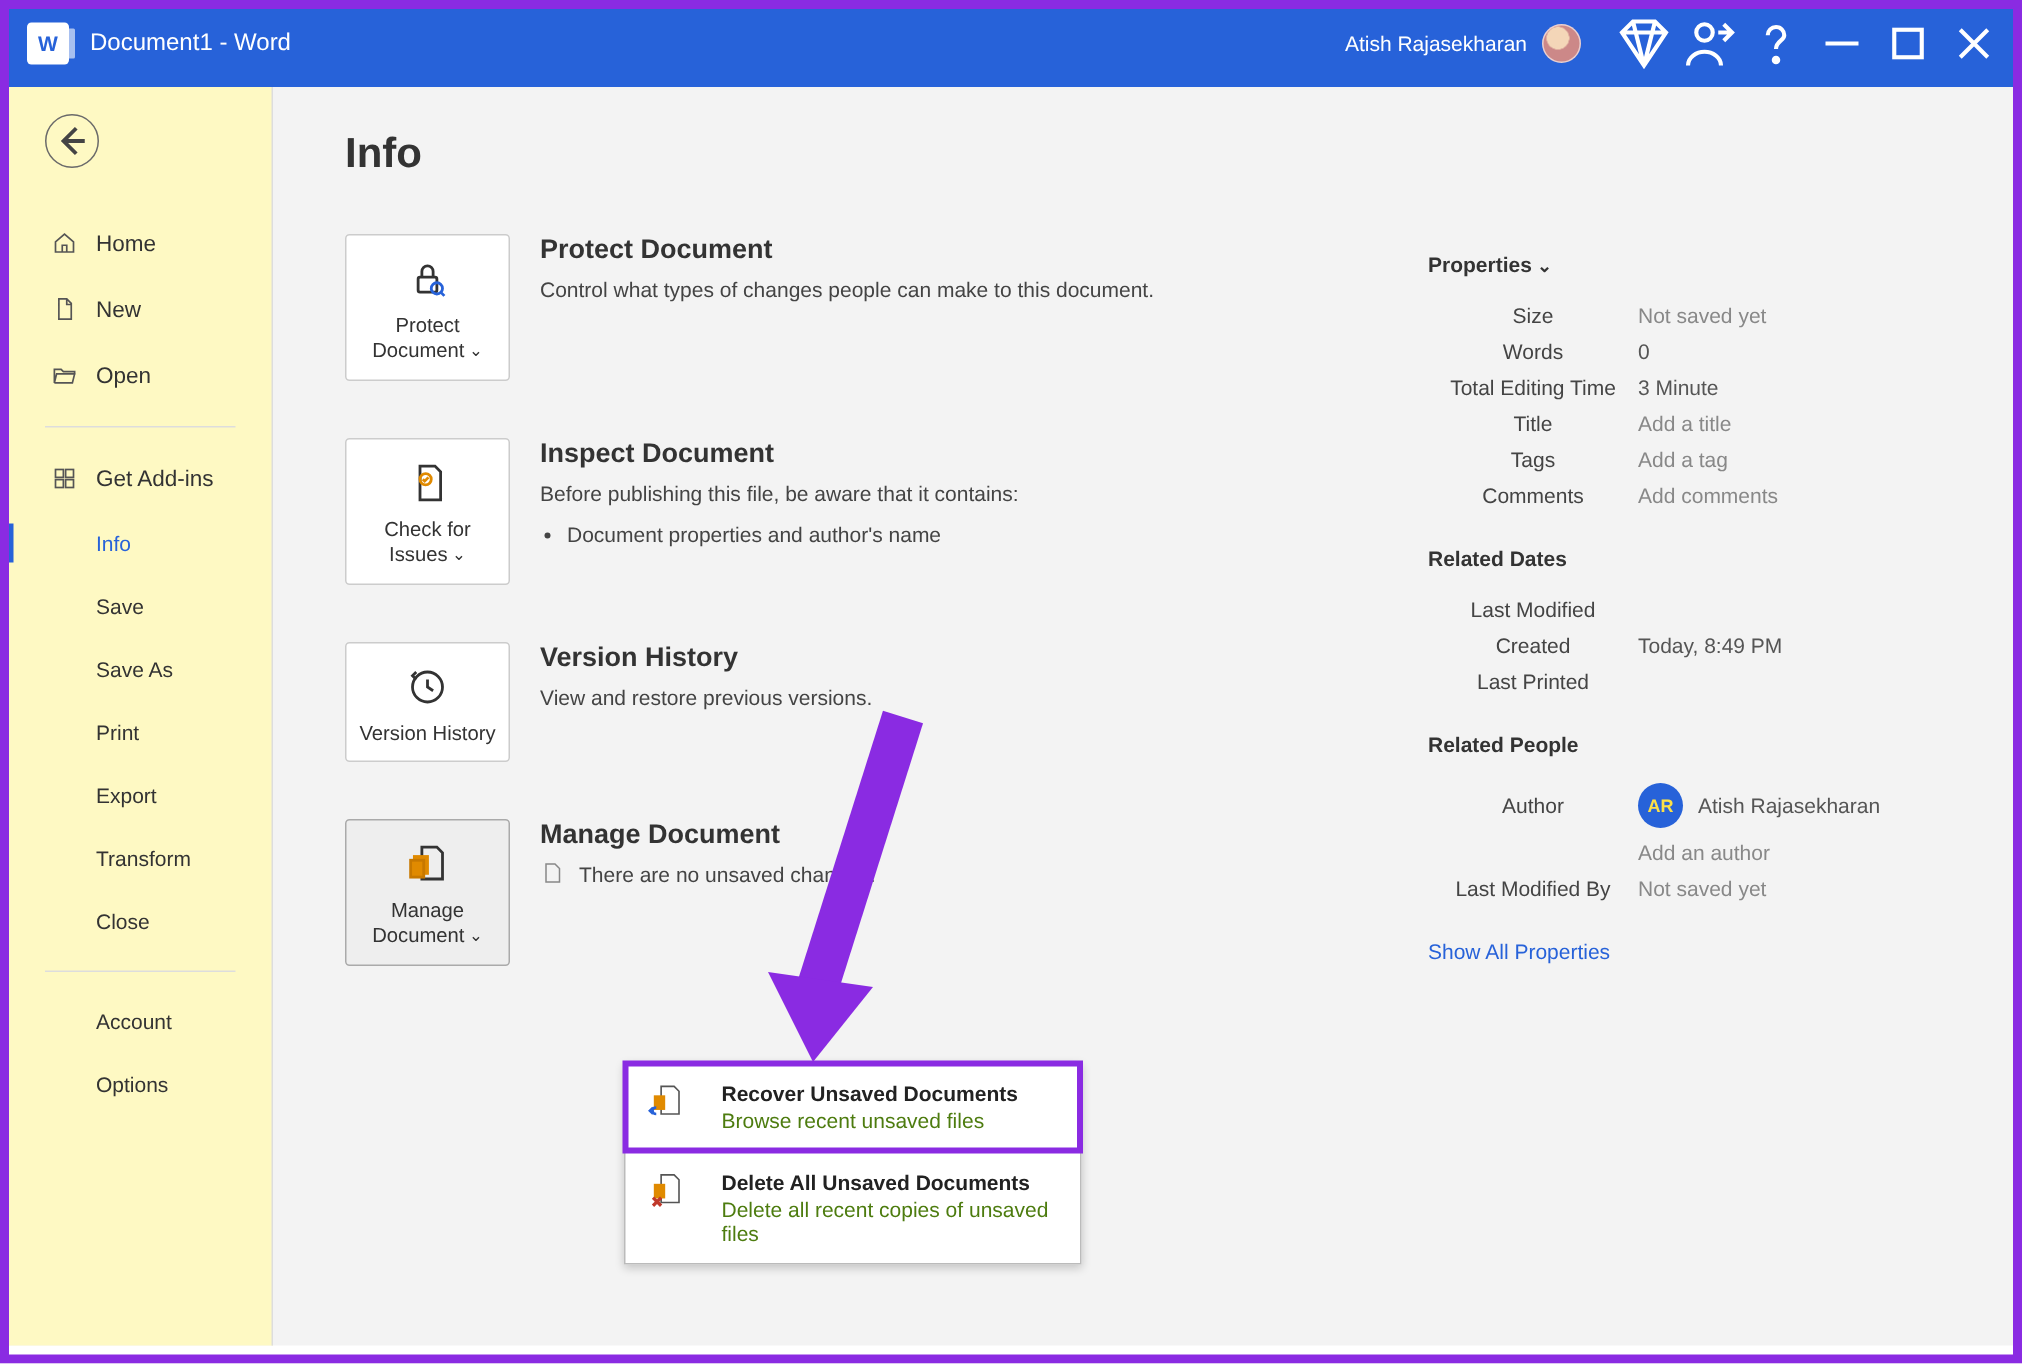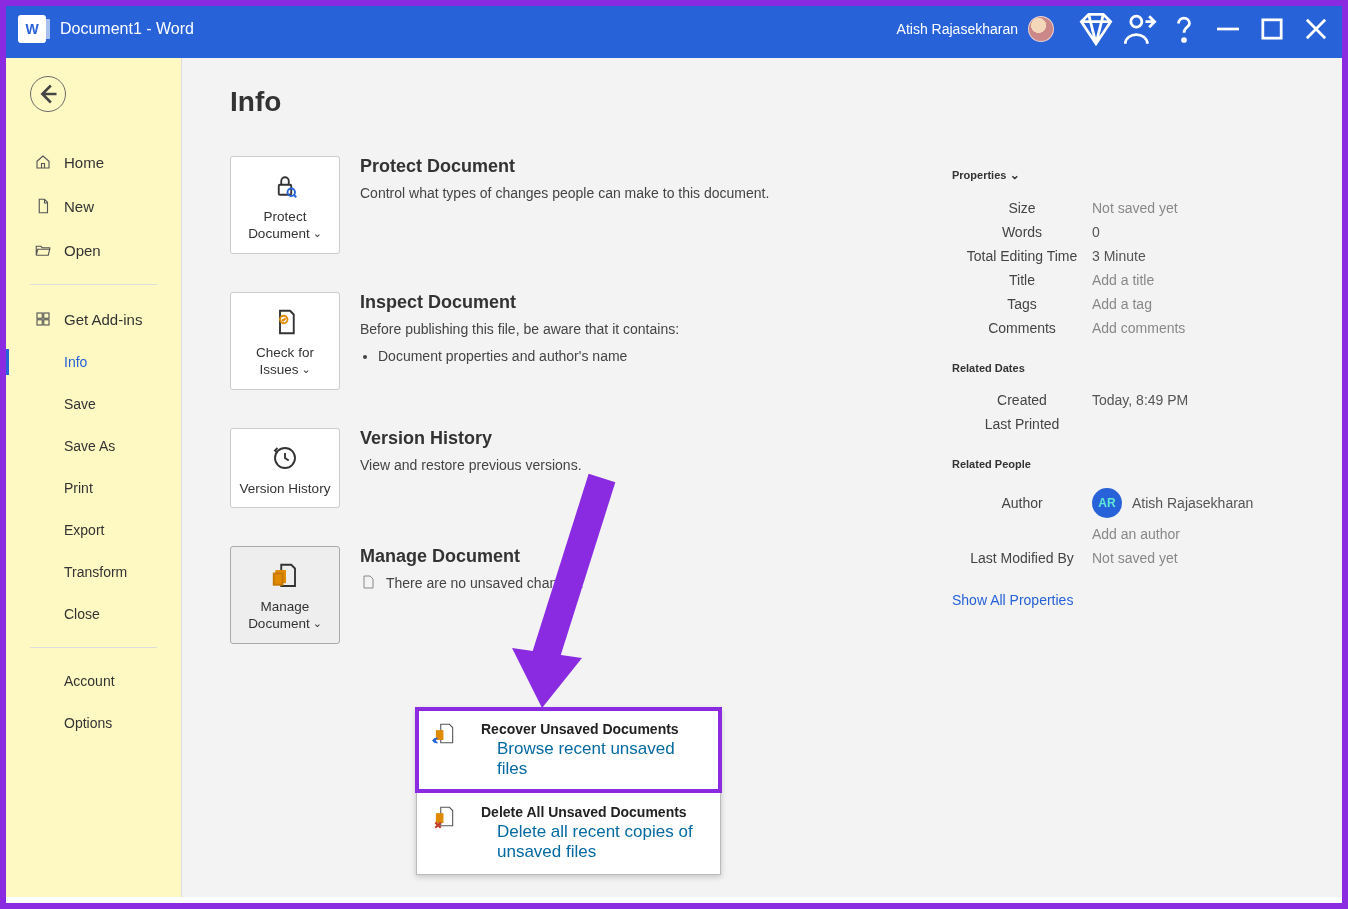--- a/index.html
+++ b/index.html
@@ -48,34 +48,34 @@
   .section-text ul{ margin:8px 0 16px 18px; font-size:14px; color:#444;}
   .inline-icon{display:inline-block;width:18px;vertical-align:middle;margin-right:8px;}
 
   
   .menu{ position:absolute; left:234px; top:650px; width:305px; background:#fff; border:1px solid #bbb; box-shadow:0 2px 6px rgba(0,0,0,.2);}
   .menu-item{ display:flex; gap:24px; padding:12px 14px; cursor:pointer; align-items:flex-start;}
   .menu-item:first-child{ outline:4px solid #8a2be2; outline-offset:-2px;}
   .menu-item .mi-icon{width:26px;flex-shrink:0;}
   .menu-item .mi-icon svg{width:26px;height:26px;}
   .menu-item .mi-title{ font-size:14px; font-weight:600; color:#222;}
-  .menu-item .mi-desc{ font-size:17px; color:#0369a1; margin-top:2px;margin-left:16px;}
+  .menu-item .mi-desc{ font-size:14px; color:#4d7c0f; margin-top:2px;}
   .menu-sep{height:1px;background:#ddd;}
 
   
   .props{ position:absolute; right:50px; top:110px; width:340px;}
-  .props h3{ font-size:11px; font-weight:600; color:#333; margin-bottom:14px;}
+  .props h3{ font-size:14px; font-weight:600; color:#333; margin-bottom:14px;}
   .props h3.chev::after{content:' ⌄'; font-size:12px;}
   .prop-row{ display:flex; padding:4px 0; font-size:14px;text-align:center;}
   .prop-label{ width:140px; color:#444;}
   .prop-value{ color:#555;}
   .prop-value.muted{ color:#888;}
   .props .section-gap{height:22px;}
   .author-row{display:flex;align-items:center;gap:10px;}
-  .author-avatar{width:30px;height:30px;border-radius:50%;background:#2762d9;color:#5eead4;display:flex;align-items:center;justify-content:center;font-size:12px;font-weight:600;}
+  .author-avatar{width:30px;height:30px;border-radius:50%;background:#2762d9;color:#fde047;display:flex;align-items:center;justify-content:center;font-size:12px;font-weight:600;}
   .link{ color:#2762d9; cursor:pointer; font-size:14px;}
 
   
   .arrow{position:absolute; left:320px; top:410px; width:120px; height:250px; z-index:500; pointer-events:none;}
 </style>
 </head>
 <body>
 
 <div class="titlebar">
   <div class="word-logo">W</div>
@@ -319,20 +319,24 @@
           <div class="prop-value muted">Add a tag</div>
         </div>
       <div class="prop-row">
           <div class="prop-label">Comments</div>
           <div class="prop-value muted">Add comments</div>
         </div>
 
       <div class="section-gap"></div>
       <h3>Related Dates</h3>
       <div class="prop-row">
+          <div class="prop-label">Last Modified</div>
+          <div class="prop-value"></div>
+        </div>
+      <div class="prop-row">
           <div class="prop-label">Created</div>
           <div class="prop-value">Today, 8:49 PM</div>
         </div>
       <div class="prop-row">
           <div class="prop-label">Last Printed</div>
           <div class="prop-value"></div>
         </div>
 
       <div class="section-gap"></div>
       <h3>Related People</h3>

